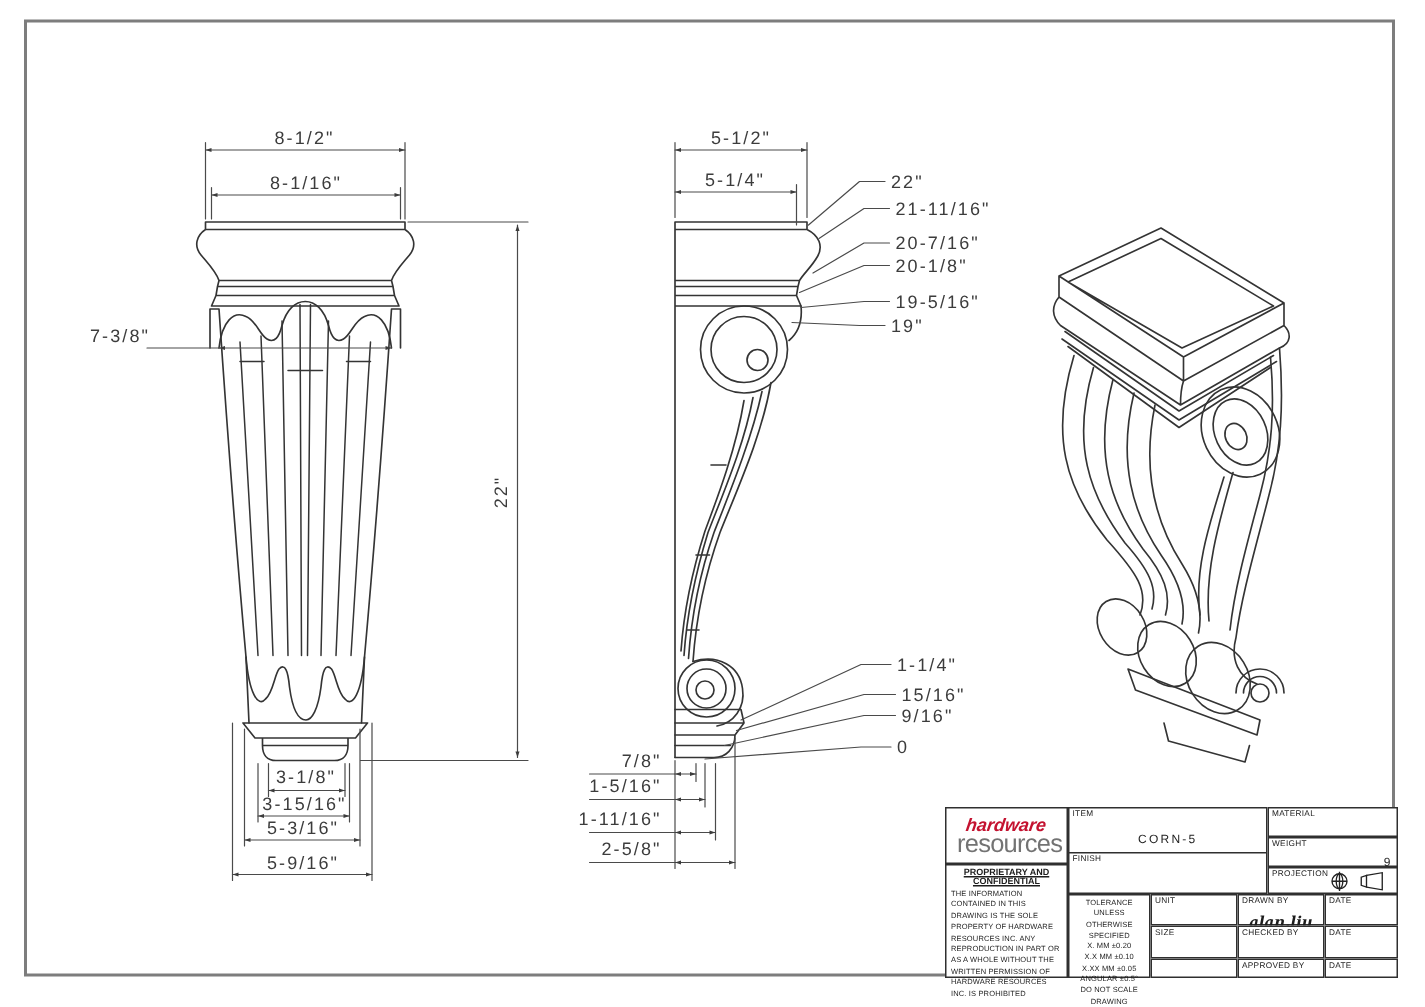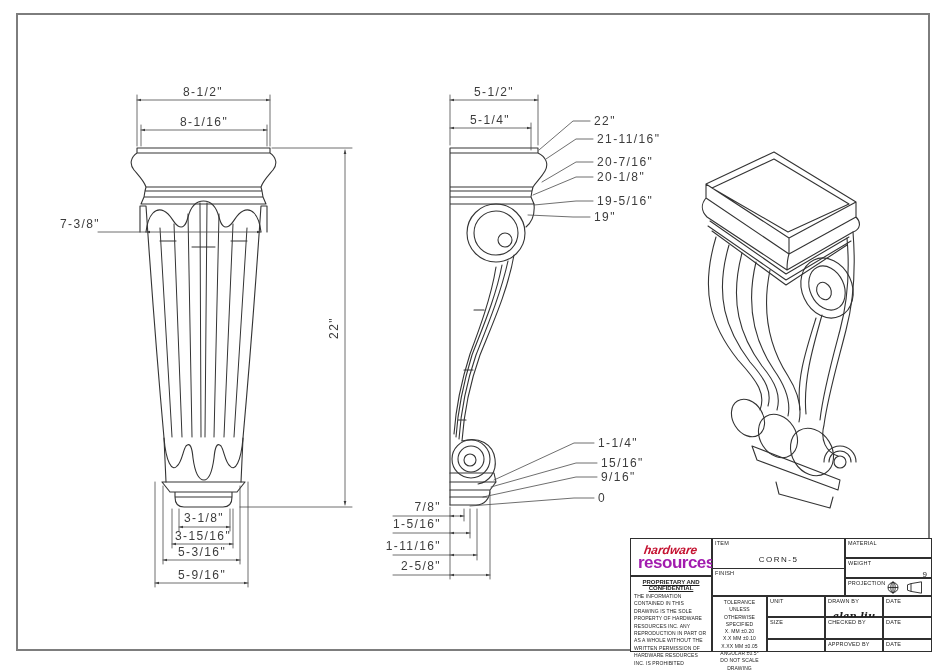--- a/index.html
+++ b/index.html
@@ -8,21 +8,21 @@
   .frame{position:absolute;left:16px;top:13px;width:914px;height:638px;
          border:2px solid #7d7d7d;box-sizing:border-box;}
   svg text{font-family:"Liberation Sans",sans-serif;}
   .dim{font-size:12px;fill:#3c3c3c;letter-spacing:1.4px;}
   
   .cell{position:absolute;border:1px solid #2f2f2f;box-sizing:border-box;background:#fff;color:#1d1d1d;}
   .lbl{font-size:5.5px;letter-spacing:.2px;padding:1px 0 0 2px;line-height:6px;}
   .logo-cell{display:flex;flex-direction:column;justify-content:center;padding-left:7px;}
   .logo-hw{color:#c41230;font-style:italic;font-weight:bold;font-size:12px;line-height:10px;
            transform:skewX(-8deg);margin-left:6px;}
-  .logo-res{color:#a21caf;font-weight:bold;font-size:17px;line-height:15px;letter-spacing:-.5px;}
+  .logo-res{color:#737373;font-weight:normal;font-size:17px;line-height:15px;letter-spacing:-.5px;}
   .prop-title{font-size:6px;font-weight:bold;text-decoration:underline;text-align:center;margin-top:2px;}
   .prop-body{font-size:5px;line-height:7.4px;padding:2px 2px 0 3px;letter-spacing:.1px;}
   .item-val{font-size:8px;letter-spacing:1.5px;text-align:center;margin-top:9px;}
   .weight-val{font-size:8px;text-align:right;padding:4px 4px 0 0;}
   .tol{font-size:5px;line-height:7.3px;text-align:center;padding-top:2px;letter-spacing:.1px;}
   .sig{font-family:"DejaVu Serif",serif;font-style:italic;font-weight:bold;
        font-size:10px;text-align:center;margin-top:6px;}
   .proj-icons{display:flex;gap:6px;justify-content:flex-end;padding:2px 8px 0 0;}
 </style>
 </head>

